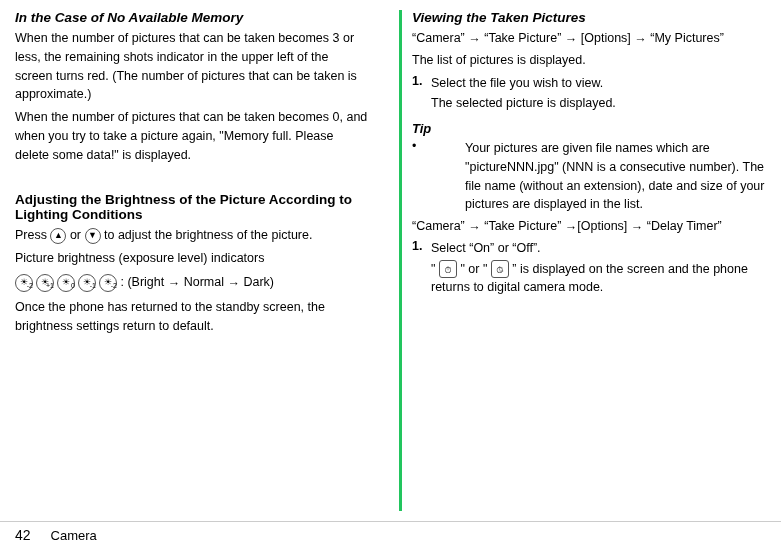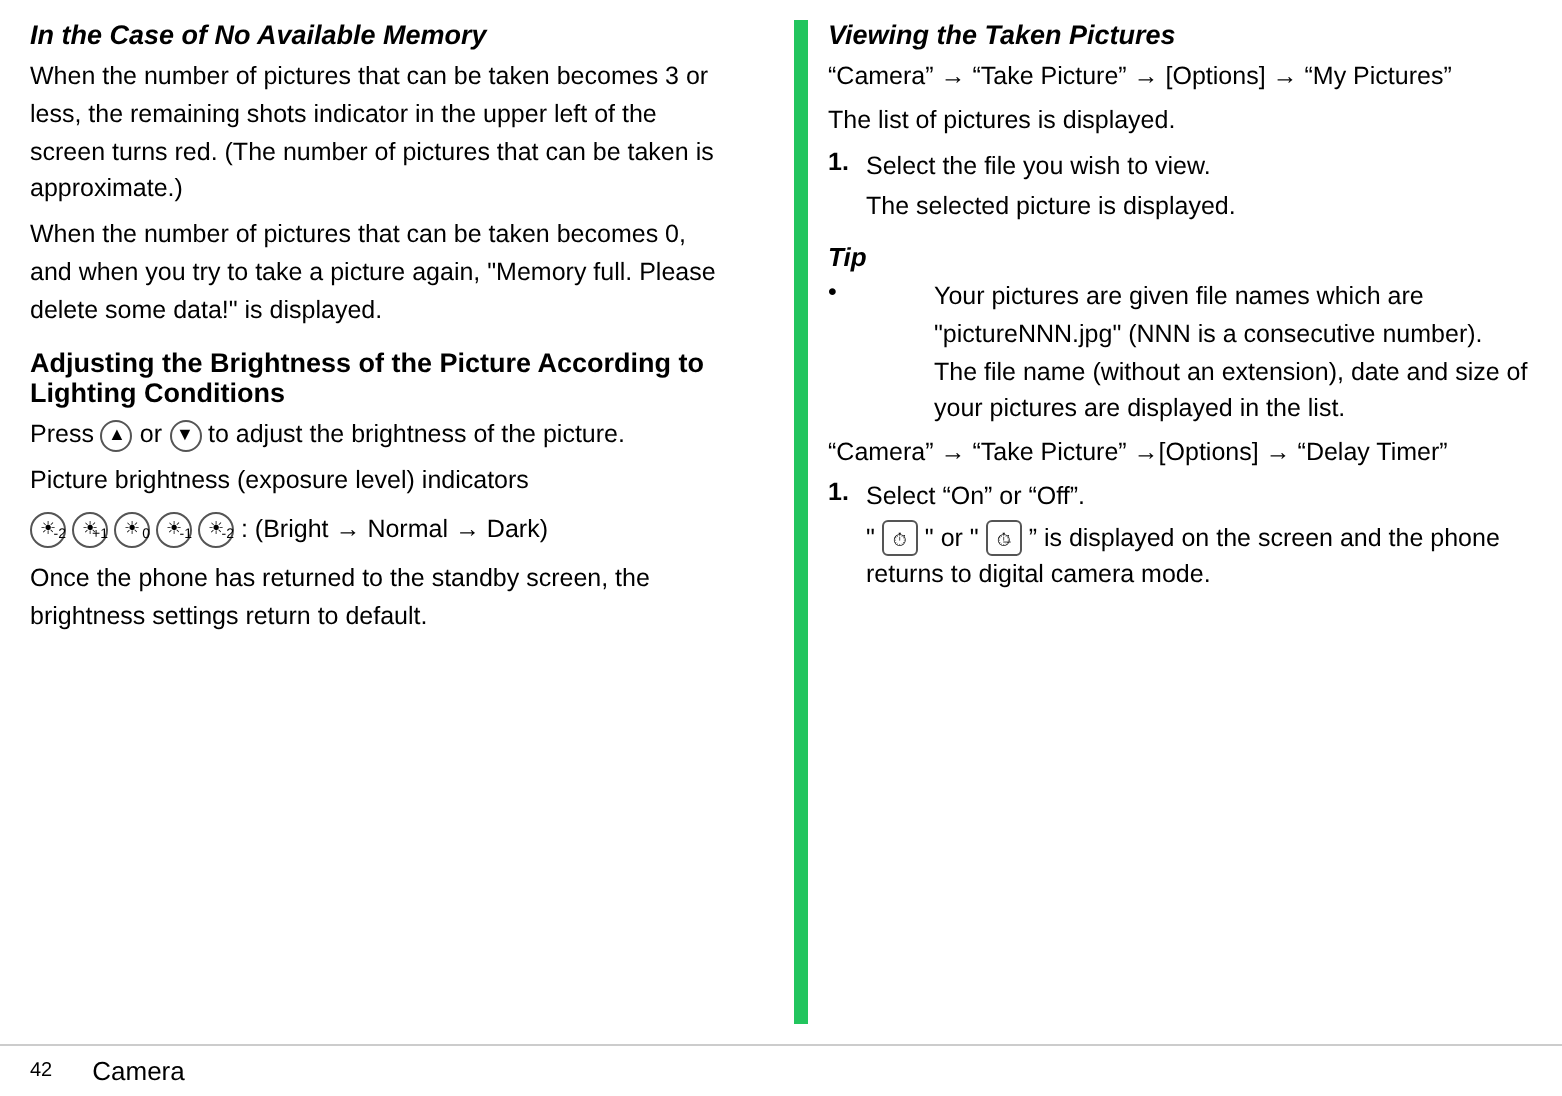--- a/index.html
+++ b/index.html
@@ -24,40 +24,40 @@
       padding: 10px 15px 10px 15px;
       gap: 20px;
     }
     .left-column {
       flex: 1;
       padding-right: 10px;
     }
     .right-column {
       flex: 1;
       padding-left: 10px;
-      border-left: 7px solid #22c55e;
+      border-left: 3px solid #22c55e;
     }
     .footer {
       display: flex;
       align-items: center;
       padding: 5px 15px;
       border-top: 1px solid #ccc;
     }
     .footer-page {
-      font-size: 10px;
+      font-size: 14px;
       margin-right: 20px;
     }
     .footer-section {
       font-size: 13px;
     }
     .section-heading {
       font-size: 13.5px;
       font-weight: bold;
       margin-bottom: 4px;
-      margin-top: 10px;
+      margin-top: 28px;
     }
     .section-heading:first-child {
       margin-top: 0;
       font-style: italic;
     }
     p {
       font-size: 12.5px;
       line-height: 1.5;
       margin-bottom: 4px;
     }

